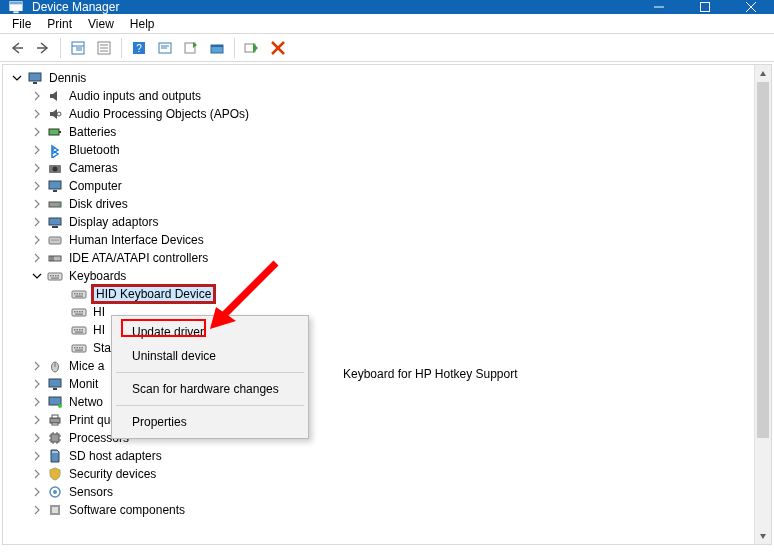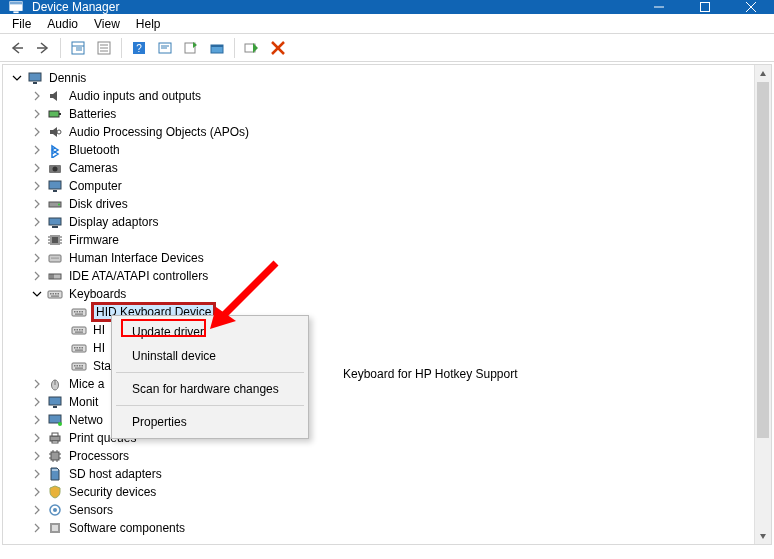--- a/index.html
+++ b/index.html
@@ -165,21 +165,21 @@
       <svg width="10" height="10">
           <line x1="0" y1="0" x2="10" y2="10" stroke="#fff" stroke-width="1"></line>
           <line x1="10" y1="0" x2="0" y2="10" stroke="#fff" stroke-width="1"></line>
         </svg>
     </div>
   </div>
 </div>
 
 <div class="menubar">
   <span>File</span>
-  <span>Audio</span>
+  <span>Print</span>
   <span>View</span>
   <span>Help</span>
 </div>
 
 <div class="toolbar">
   <div class="tbbtn">
       <svg width="14" height="12">
         <path d="M9 1 L3 6 L9 11" fill="none" stroke="#555" stroke-width="1.5"></path>
         <line x1="3" y1="6" x2="13" y2="6" stroke="#555" stroke-width="1.5"></line>
       </svg>
@@ -280,50 +280,50 @@
       </div>
       <div class="row">
         <span class="spacer"></span>
         <span class="caret">
           <svg width="10" height="10">
             <path d="M3 1 L7 5 L3 9" fill="none" stroke="#888" stroke-width="1.2"></path>
           </svg>
         </span>
         <span class="icon">
           <svg width="16" height="16">
+            <path d="M3 6h3l4-3v10l-4-3H3z" fill="#555"></path>
+            <circle cx="12" cy="8" r="2" fill="none" stroke="#555"></circle>
+          </svg>
+        </span>
+        <span class="label">Audio Processing Objects (APOs)</span>
+      </div>
+      <div class="row">
+        <span class="spacer"></span>
+        <span class="caret">
+          <svg width="10" height="10">
+            <path d="M3 1 L7 5 L3 9" fill="none" stroke="#888" stroke-width="1.2"></path>
+          </svg>
+        </span>
+        <span class="icon">
+          <svg width="16" height="16">
             <rect x="2" y="5" width="10" height="6" fill="#5cb85c" stroke="#333"></rect>
             <rect x="12" y="7" width="2" height="2" fill="#333"></rect>
           </svg>
         </span>
         <span class="label">Batteries</span>
       </div>
       <div class="row">
         <span class="spacer"></span>
         <span class="caret">
           <svg width="10" height="10">
             <path d="M3 1 L7 5 L3 9" fill="none" stroke="#888" stroke-width="1.2"></path>
           </svg>
         </span>
         <span class="icon">
           <svg width="16" height="16">
-            <path d="M3 6h3l4-3v10l-4-3H3z" fill="#555"></path>
-            <circle cx="12" cy="8" r="2" fill="none" stroke="#555"></circle>
-          </svg>
-        </span>
-        <span class="label">Audio Processing Objects (APOs)</span>
-      </div>
-      <div class="row">
-        <span class="spacer"></span>
-        <span class="caret">
-          <svg width="10" height="10">
-            <path d="M3 1 L7 5 L3 9" fill="none" stroke="#888" stroke-width="1.2"></path>
-          </svg>
-        </span>
-        <span class="icon">
-          <svg width="16" height="16">
             <path d="M5 4l6 4-3 2 3 2-6 4V4l3 2-3 2 3 2-3 2" fill="none" stroke="#1e7adb" stroke-width="1.5"></path>
           </svg>
         </span>
         <span class="label">Bluetooth</span>
       </div>
       <div class="row">
         <span class="spacer"></span>
         <span class="caret">
           <svg width="10" height="10">
             <path d="M3 1 L7 5 L3 9" fill="none" stroke="#888" stroke-width="1.2"></path>
@@ -374,41 +374,20 @@
             <path d="M3 1 L7 5 L3 9" fill="none" stroke="#888" stroke-width="1.2"></path>
           </svg>
         </span>
         <span class="icon">
           <svg width="16" height="16">
             <rect x="2" y="4" width="12" height="7" fill="#5a8fbf" stroke="#345"></rect>
             <rect x="5" y="12" width="6" height="2" fill="#345"></rect>
           </svg>
         </span>
         <span class="label">Display adaptors</span>
-      </div>
-      <div class="row">
-        <span class="spacer"></span>
-        <span class="caret">
-          <svg width="10" height="10">
-            <path d="M3 1 L7 5 L3 9" fill="none" stroke="#888" stroke-width="1.2"></path>
-          </svg>
-        </span>
-        <span class="icon">
-          <svg width="16" height="16">
-            <rect x="3" y="3" width="10" height="10" fill="#999"></rect>
-            <rect x="5" y="5" width="6" height="6" fill="#555"></rect>
-            <line x1="1" y1="5" x2="3" y2="5" stroke="#555"></line>
-            <line x1="1" y1="8" x2="3" y2="8" stroke="#555"></line>
-            <line x1="1" y1="11" x2="3" y2="11" stroke="#555"></line>
-            <line x1="13" y1="5" x2="15" y2="5" stroke="#555"></line>
-            <line x1="13" y1="8" x2="15" y2="8" stroke="#555"></line>
-            <line x1="13" y1="11" x2="15" y2="11" stroke="#555"></line>
-          </svg>
-        </span>
-        <span class="label">Firmware</span>
       </div>
       <div class="row">
         <span class="spacer"></span>
         <span class="caret">
           <svg width="10" height="10">
             <path d="M3 1 L7 5 L3 9" fill="none" stroke="#888" stroke-width="1.2"></path>
           </svg>
         </span>
         <span class="icon">
           <svg width="16" height="16">

